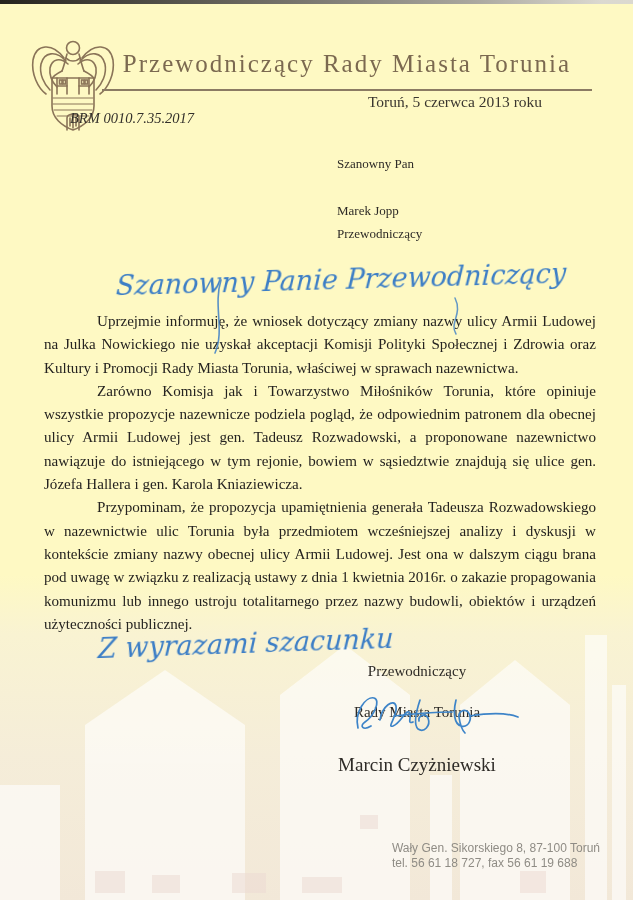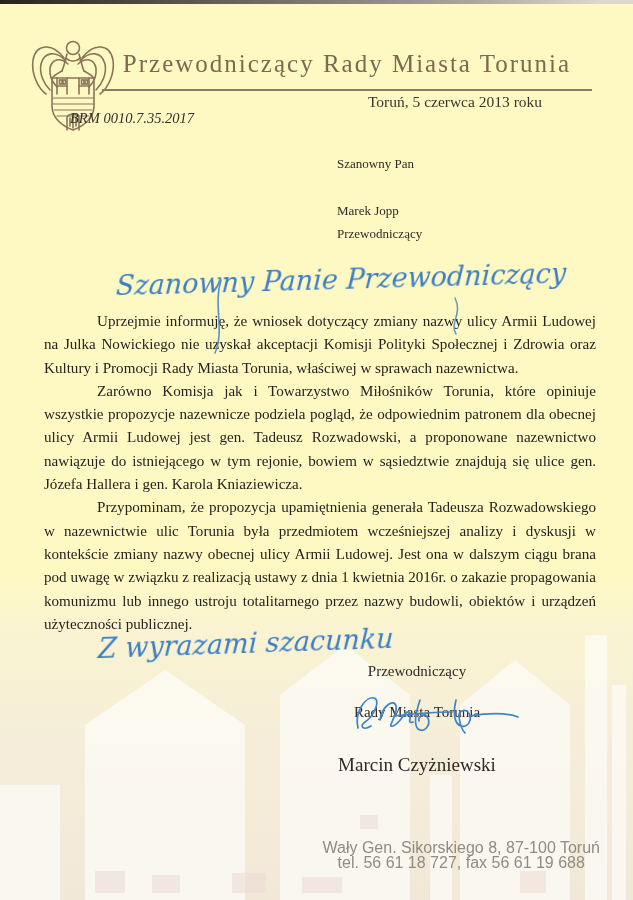--- a/index.html
+++ b/index.html
@@ -55,22 +55,22 @@
   .sig-role.r1{top:663px;} .sig-role.r2{top:704px;}
   .sig-scribble{position:absolute;left:350px;top:692px;z-index:3;}
   .sig-name{position:absolute;left:327px;top:725px;width:180px;text-align:center;font-size:19px;color:#2e2b27;z-index:4;white-space:nowrap;margin-top:29px;}
   
   .office{
     position:absolute;left:40px;top:883px;z-index:2;display:inline-block;
     font-size:18px;letter-spacing:1.6px;color:#6d5b43;
     padding:0 8px 5px 0;border-bottom:2px solid #eab308;white-space:nowrap;margin-top:24px;
   }
   .addr{
-    position:absolute;right:33px;top:841px;z-index:2;text-align:center;
-    font-family:"Liberation Sans", sans-serif;font-size:16px;line-height:14.5px;color:#8f8c85;
+    position:absolute;right:33px;top:841px;z-index:2;text-align:left;
+    font-family:"Liberation Sans", sans-serif;font-size:12px;line-height:14.5px;color:#8f8c85;
   }
 </style>
 </head>
 <body>
 
 <div class="page">
 
   <div class="scan-edge"></div>
 
   <div class="watermark">

